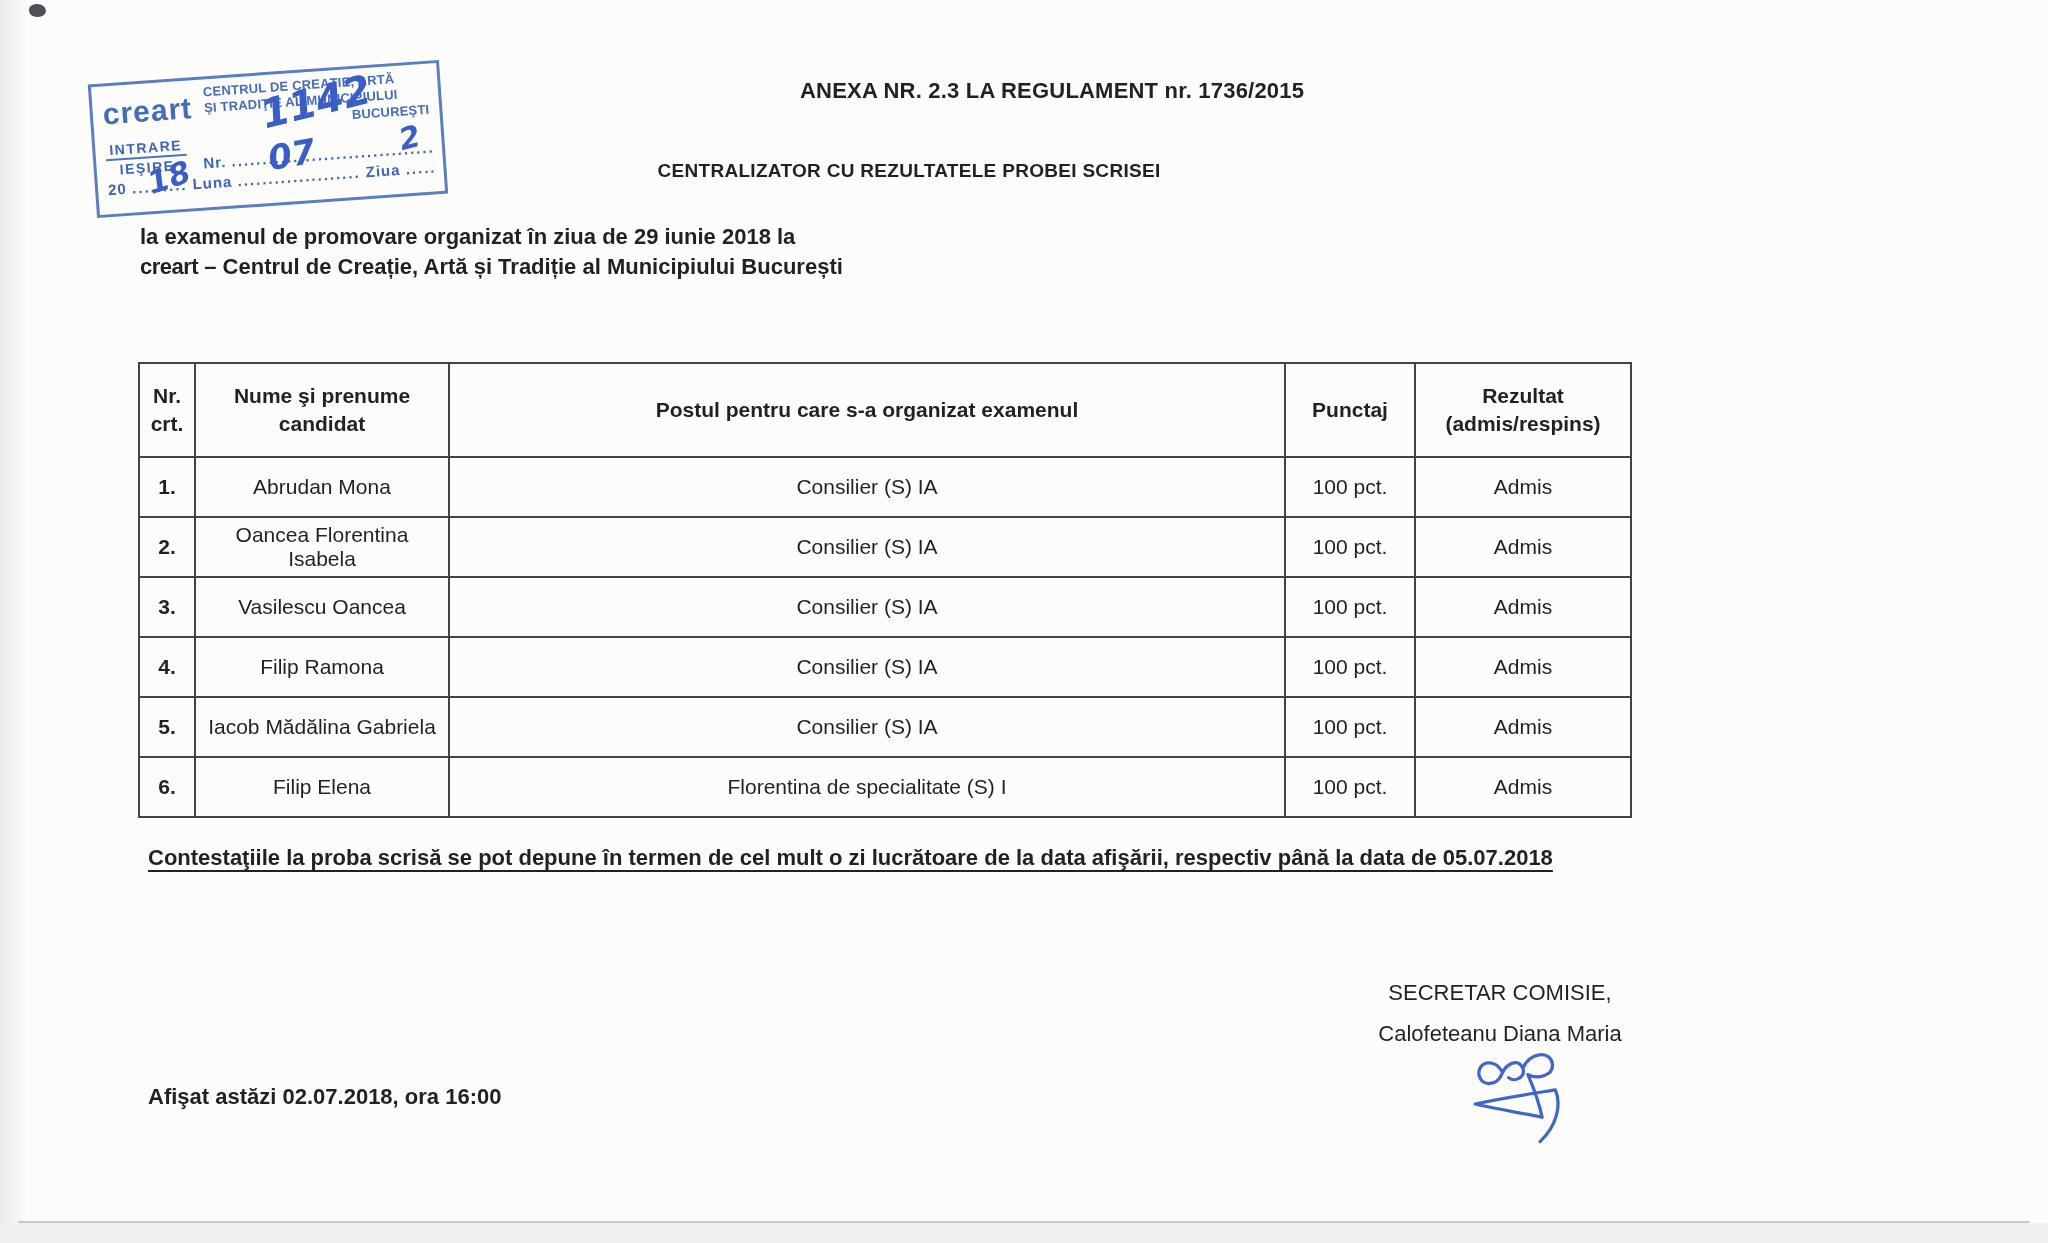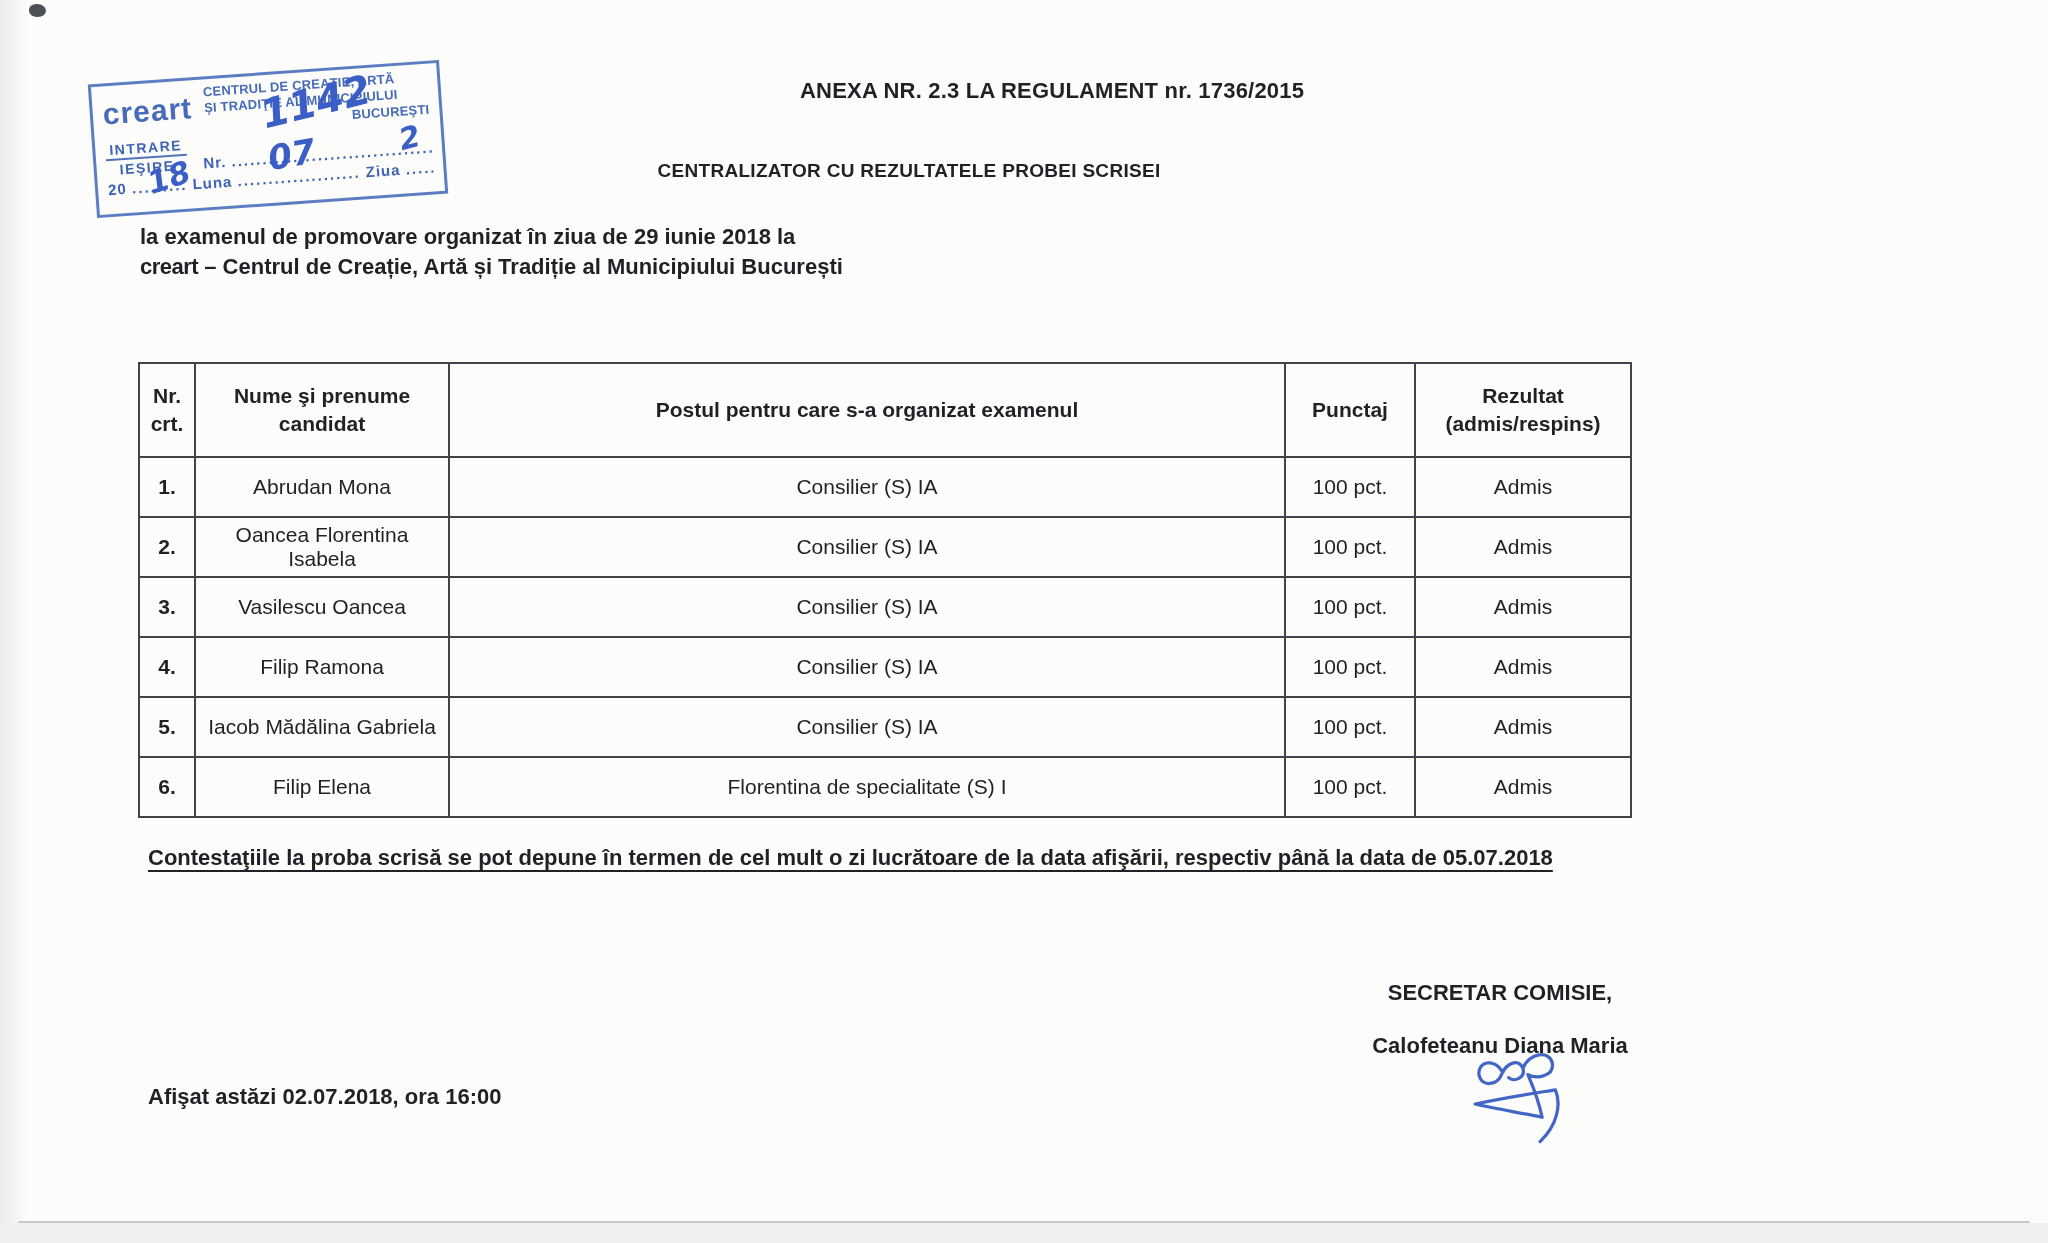--- a/index.html
+++ b/index.html
@@ -59,22 +59,22 @@
     border:2px solid #404348;text-align:center;vertical-align:middle;padding:2px 6px;}
   table.results th{font-size:21px;font-weight:bold;height:88px;white-space:pre-line;line-height:1.35;}
   table.results td{font-size:21px;height:54px;}
   table.results td.nr{font-weight:bold;}
 
   
   .contestation{position:absolute;left:148px;top:840px;width:1470px;
     font-size:22px;font-weight:bold;line-height:1.65;
     text-decoration:underline;text-decoration-thickness:2px;text-underline-offset:5px;}
   .secretary{position:absolute;left:1330px;top:980px;width:340px;text-align:center;
-    font-size:22px;font-weight:bold;}
-  .secretary .name{margin-top:27px;}
+    font-size:22px;font-weight:normal;}
+  .secretary .name{margin-top:15px;}
   .signature{position:absolute;left:1466px;top:1046px;width:132px;height:112px;}
   .posted{position:absolute;left:148px;top:1084px;font-size:22px;font-weight:bold;text-align:right;}
 </style>
 </head>
 <body>
 
 <div class="paper"></div>
 <div class="left-shade"></div>
 <div class="corner-mark"></div>
 

